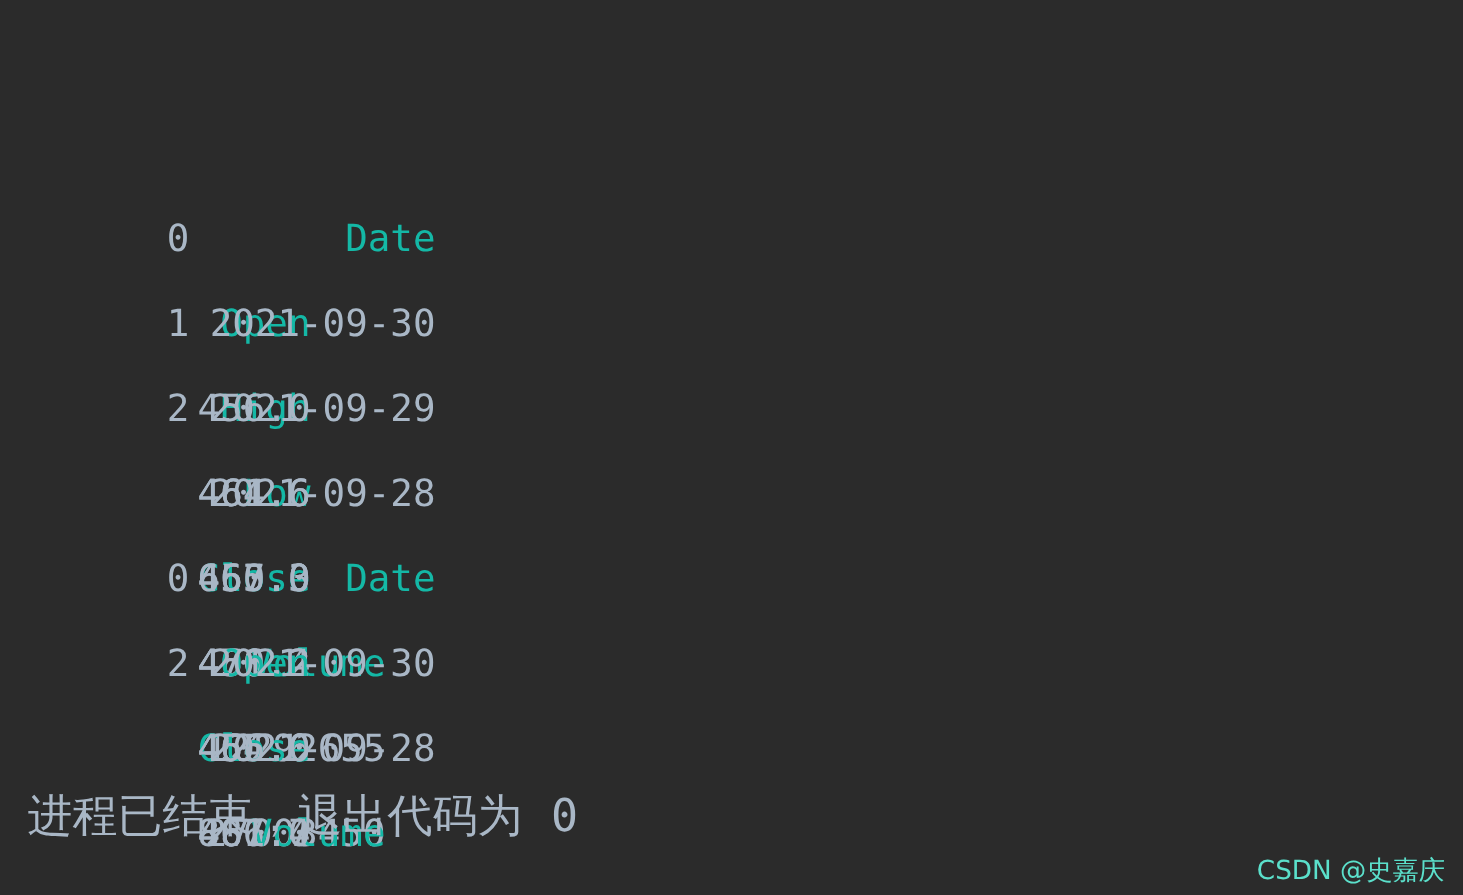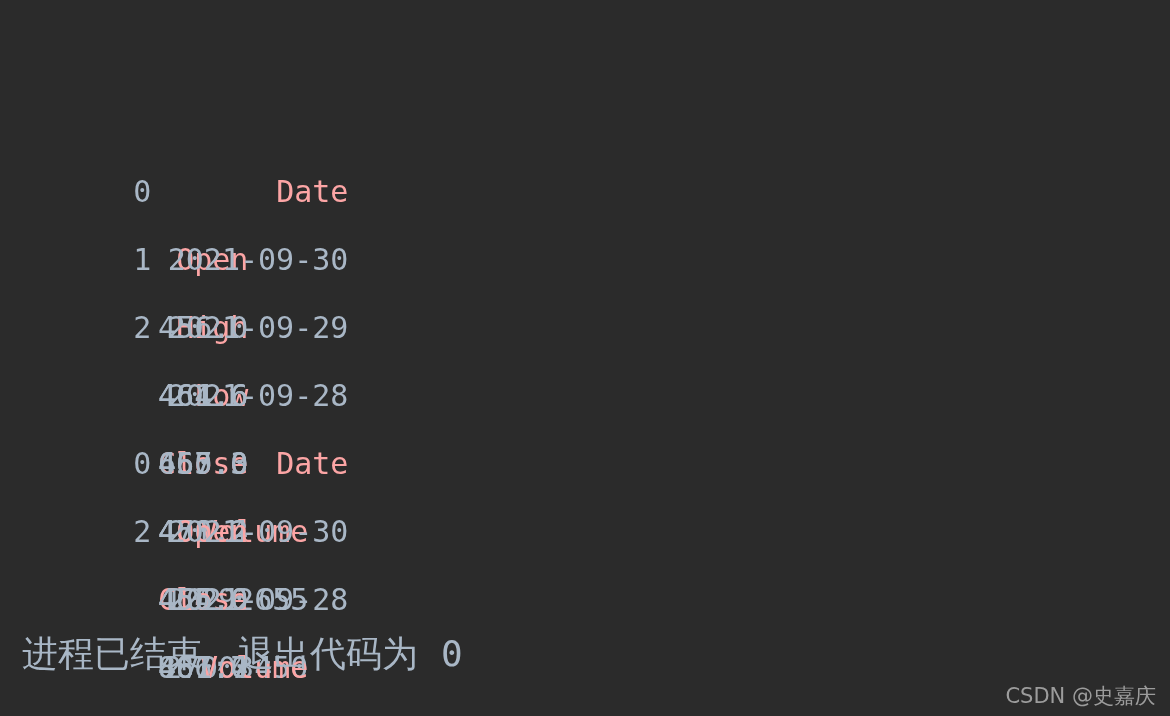--- a/index.html
+++ b/index.html
@@ -51,21 +51,21 @@
   }
 
   
   .c-idx   { width: 43px; }
   
   .c-date  { width: 240px; }
   .c-num   { width: 140px; }
   .c-vol   { width: 200px; }
   .c-vol2  { width: 200px; }
 
-  .hdr .cell { color: #fca5a5; }
+  .hdr .cell { color: #14b8a6; }
 
   
   .exit-line {
     position: absolute;
     left: 22px;
     top: 630px;
     font-size: 36px;
     line-height: 48px;
     color: #a9b7c6;
     white-space: pre;
@@ -75,21 +75,21 @@
     font-family: "DejaVu Sans Mono", "Liberation Mono", monospace;
   }
 
   
   .watermark {
     position: absolute;
     right: 14px;
     bottom: 6px;
     font-size: 21px;
     line-height: 28px;
-    color: #a3a3a3;
+    color: #5eead4;
     font-family: "DejaVu Sans", "Liberation Sans", sans-serif;
     white-space: pre;
     opacity: 0.95;
   }
 </style>
 </head>
 <body>
 
 <div class="console">
 

